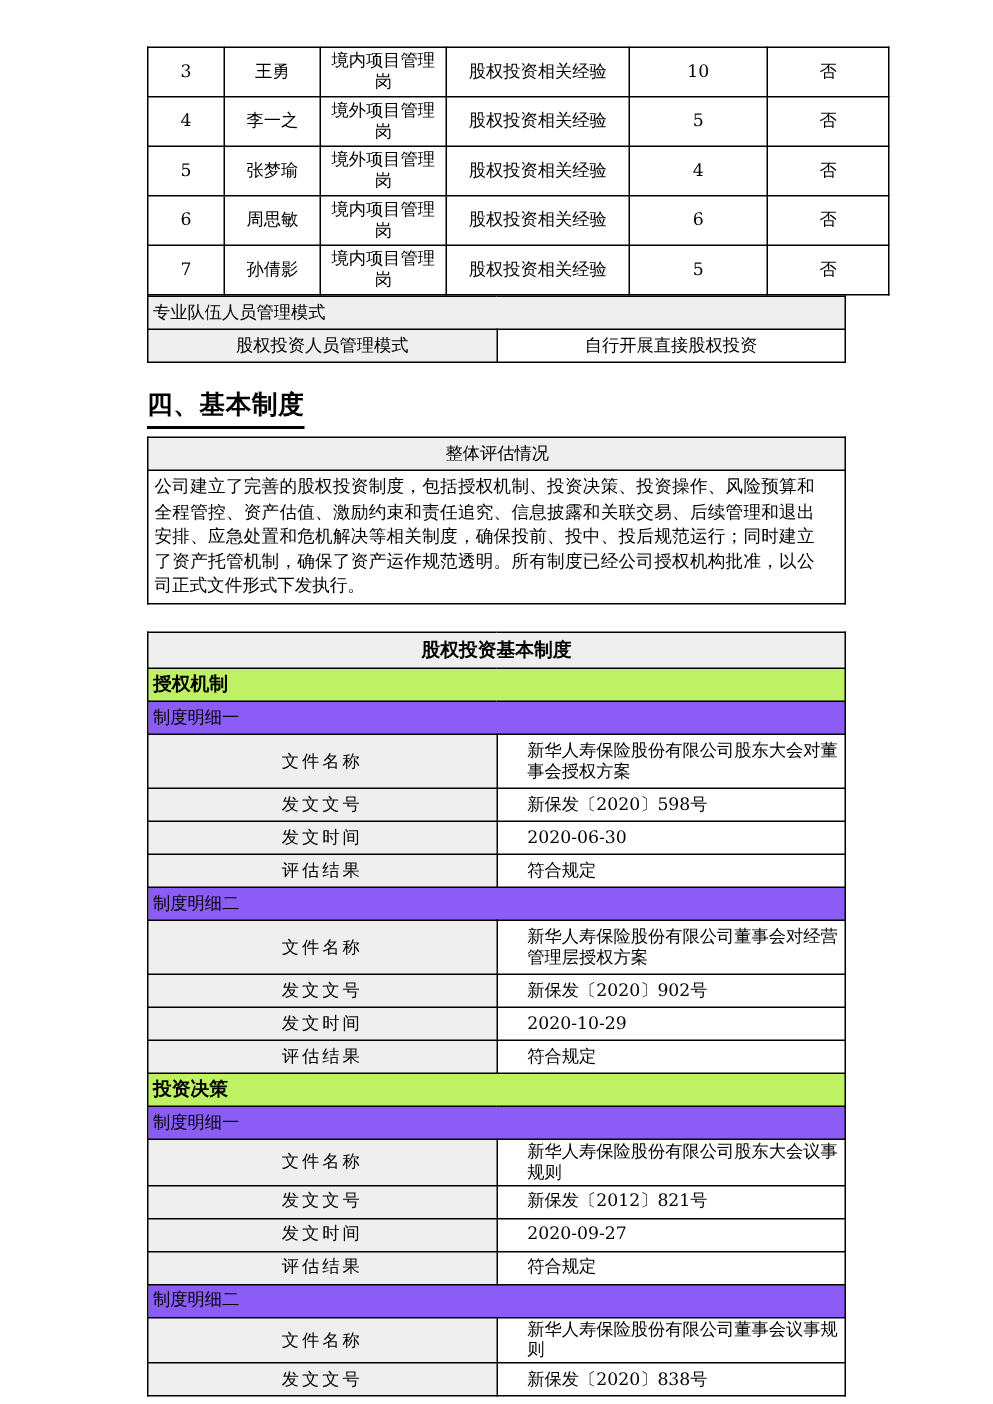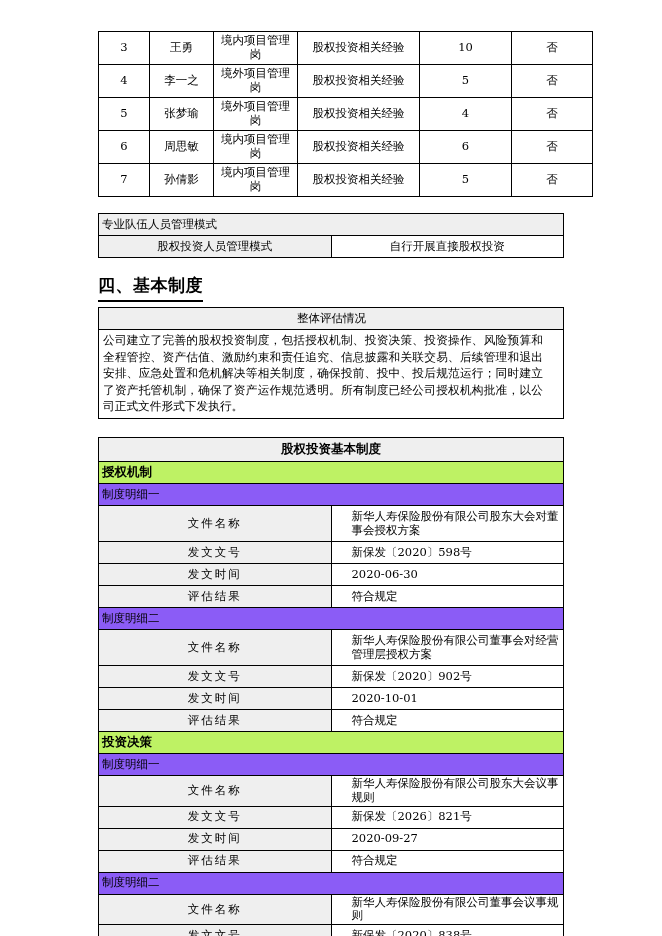--- a/index.html
+++ b/index.html
@@ -41,21 +41,21 @@
   .tbl-personnel td { text-align: center; height: 30px; }
   .tbl-personnel td.c-idx  { width: 46px; }
   .tbl-personnel td.c-name { width: 59px; }
   .tbl-personnel td.c-post { width: 79px; }
   .tbl-personnel td.c-exp  { width: 117px; }
   .tbl-personnel td.c-yrs  { width: 87px; }
   .tbl-personnel td.c-flag { width: 76px; }
   .num { font-family: "DejaVu Serif", "Liberation Serif", serif; }
 
   
-  .tbl-mode { margin-top: 16px; }
+  .tbl-mode { }
   .tbl-mode td { height: 19px; }
   .tbl-mode td.shade { background: #efefef; }
   .tbl-mode .left  { text-align: left; padding-left: 3px; }
   .tbl-mode .ctr   { text-align: center; }
   .tbl-mode .c-l { width: 309px; }
   .tbl-mode .c-r { width: 157px; }
 
   
   h2.section-heading {
     font-family: "DejaVu Sans", "Liberation Sans", sans-serif;
@@ -233,40 +233,40 @@
       <tr>
         <td class="label">文件名称</td>
         <td class="value two-line">新华人寿保险股份有限公司董事会对经营管理层授权方案</td>
       </tr>
       <tr>
         <td class="label">发文文号</td>
         <td class="value">新保发〔2020〕902号</td>
       </tr>
       <tr>
         <td class="label">发文时间</td>
-        <td class="value">2020-10-01</td>
+        <td class="value">2020-10-29</td>
       </tr>
       <tr>
         <td class="label">评估结果</td>
         <td class="value">符合规定</td>
       </tr>
 
       <tr>
         <td class="group" colspan="2">投资决策</td>
       </tr>
       <tr>
         <td class="detail" colspan="2">制度明细一</td>
       </tr>
       <tr>
         <td class="label">文件名称</td>
         <td class="value">新华人寿保险股份有限公司股东大会议事规则</td>
       </tr>
       <tr>
         <td class="label">发文文号</td>
-        <td class="value">新保发〔2026〕821号</td>
+        <td class="value">新保发〔2012〕821号</td>
       </tr>
       <tr>
         <td class="label">发文时间</td>
         <td class="value">2020-09-27</td>
       </tr>
       <tr>
         <td class="label">评估结果</td>
         <td class="value">符合规定</td>
       </tr>
 

